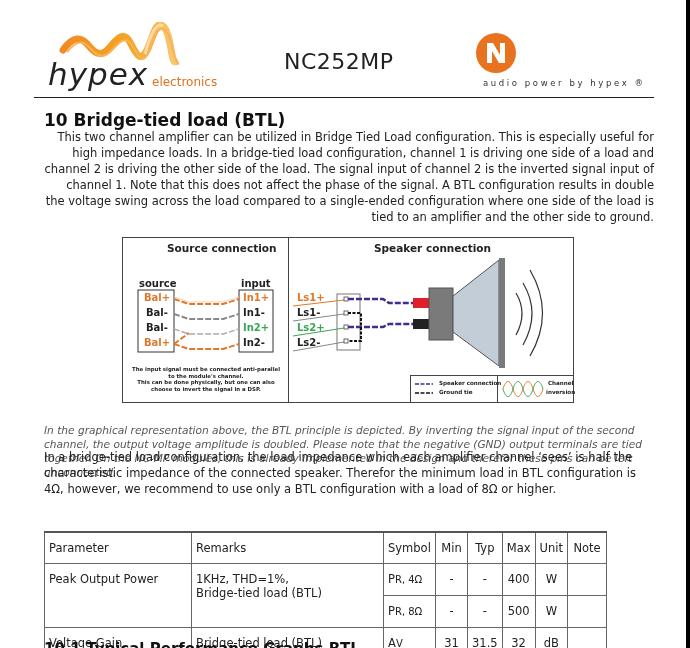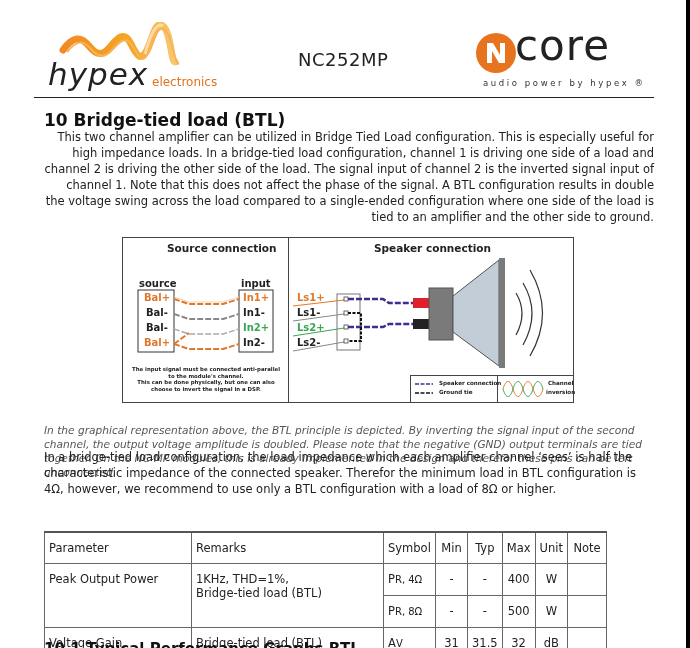--- a/index.html
+++ b/index.html
@@ -7,21 +7,21 @@
     width: 690px; height: 648px; overflow: hidden; position: relative;
     background: #ffffff; font-family: "DejaVu Sans", sans-serif; color: #1a1a1a;
   }
   .right-band { position: absolute; left: 686px; top: 0; width: 4px; height: 648px; background: #000; }
 
   
   .header { position: absolute; left: 0; top: 0; width: 686px; height: 100px; }
   .hypex-logo { position: absolute; left: 45px; top: 26px; width: 175px; height: 70px; }
   .hypex-word { position: absolute; left: 3px; top: 30px; font-size: 31px; color: #222; letter-spacing: 1px; font-family: "DejaVu Sans", sans-serif; font-weight: normal; font-style: italic; }
   .hypex-sub { position: absolute; left: 107px; top: 49px; font-size: 12px; color: #e0731f; }
-  .doc-title { position: absolute; left: 298px; top: 49px; font-size: 18px; color: #222; letter-spacing: 0.5px; }
+  .doc-title { position: absolute; left: 284px; top: 49px; font-size: 22px; color: #222; letter-spacing: 0.5px; }
   .ncore-logo { position: absolute; left: 475px; top: 30px; width: 170px; height: 62px; }
   .ncore-word { position: absolute; left: 40px; top: -9px; font-size: 42px; color: #222; font-weight: normal; letter-spacing: 1px; }
   .ncore-tag { position: absolute; left: 8px; top: 48px; font-size: 8.5px; letter-spacing: 2.6px; color: #333; white-space: nowrap; }
   .header-rule { position: absolute; left: 34px; top: 97px; width: 620px; height: 1px; background: #222; }
 
   
   .section-title { position: absolute; left: 44px; top: 110px; font-size: 17px; font-weight: bold; color: #111; margin: 0; }
   .para { position: absolute; left: 44px; width: 610px; font-size: 11.5px; line-height: 16px; color: #222; margin: 0; }
   .p1 { top: 129px; text-align: right; }
   .p2 { top: 449px; }
@@ -74,21 +74,20 @@
     <span class="hypex-sub">electronics</span>
   </div>
 
   <div class="doc-title">NC252MP</div>
 
   <div class="ncore-logo">
     <svg width="42" height="42" style="position:absolute;left:0;top:2px">
       <circle cx="21" cy="21" r="20" fill="#e8731f"></circle>
       <path d="M12 31 V11 H18 L25 23 V11 H30 V31 H24 L17 19 V31 Z" fill="#fff"></path>
     </svg>
-    <span class="ncore-word">core</span>
     <span class="ncore-tag">audio power by hypex ®</span>
   </div>
   <div class="header-rule"></div>
 </div>
 
 <h1 class="section-title">10 Bridge-tied load (BTL)</h1>
 <p class="para p1">This two channel amplifier can be utilized in Bridge Tied Load configuration. This is especially useful for high impedance loads. In a bridge-tied load configuration, channel 1 is driving one side of a load and channel 2 is driving the other side of the load. The signal input of channel 2 is the inverted signal input of channel 1. Note that this does not affect the phase of the signal. A BTL configuration results in double the voltage swing across the load compared to a single-ended configuration where one side of the load is tied to an amplifier and the other side to ground.</p>
 
 <div class="diagram">
   <div class="diagram-divider"></div>

